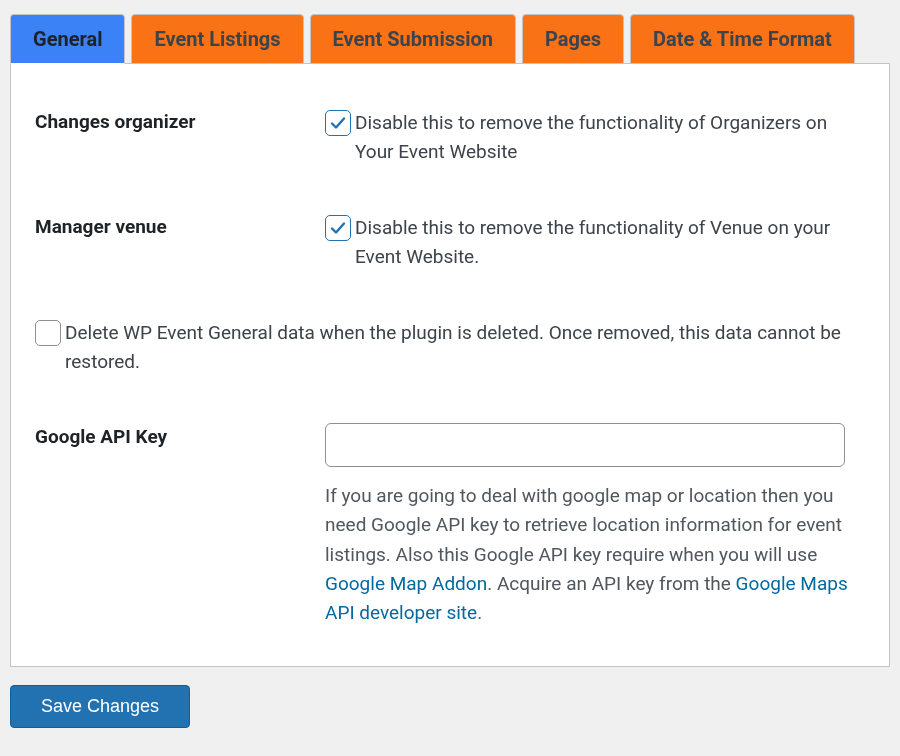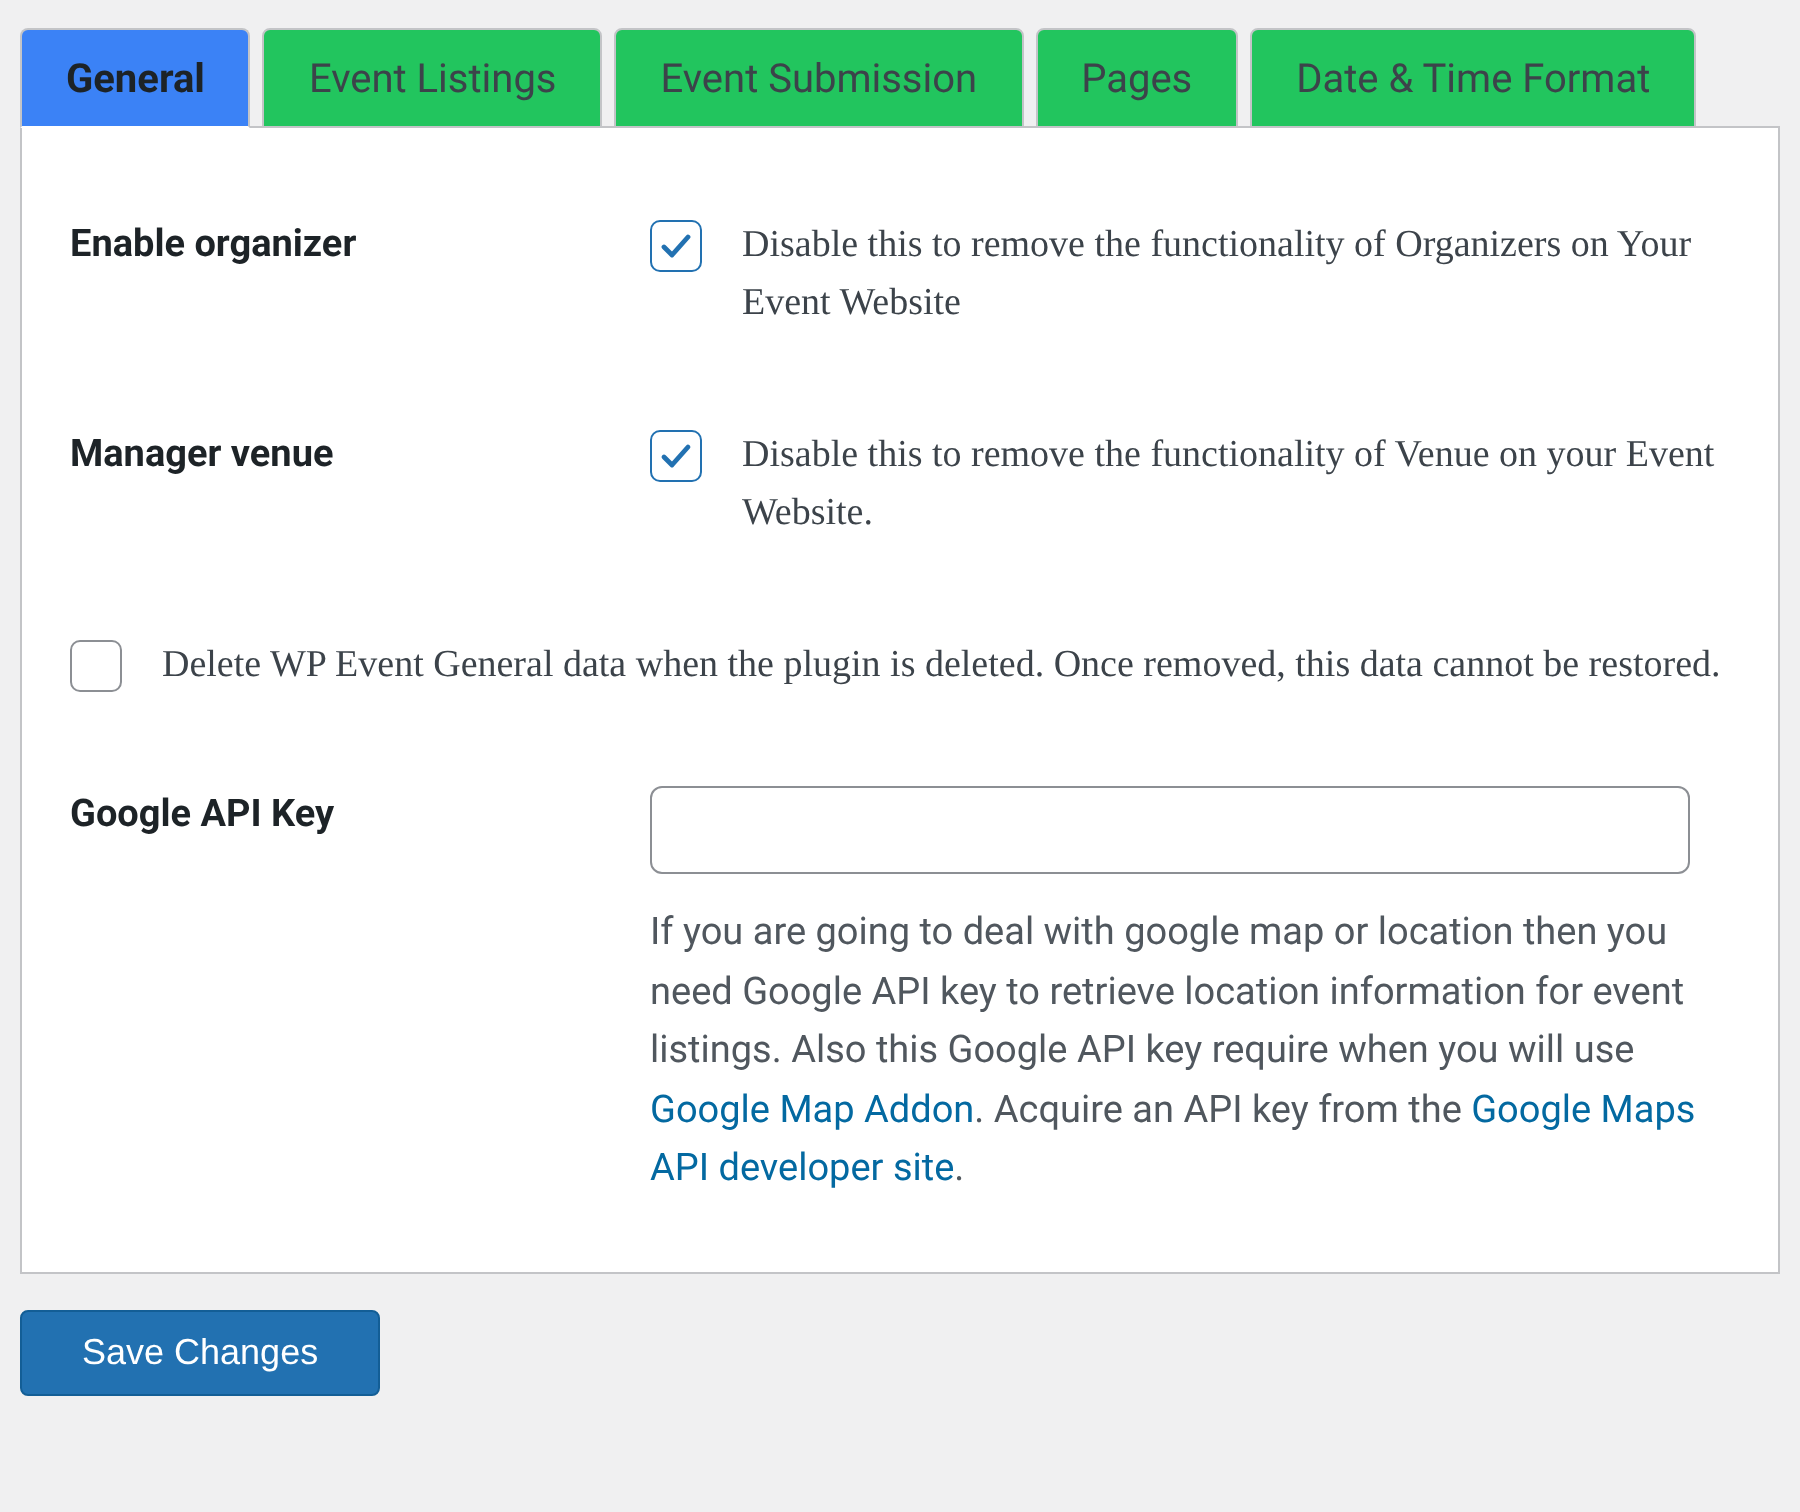--- a/index.html
+++ b/index.html
@@ -19,25 +19,25 @@
   
   .tabs {
     display: flex;
     align-items: flex-end;
     gap: 0;
     position: relative;
     z-index: 2;
   }
   .tab {
     border: 1px solid #c3c4c7;
-    background: #22c55e;
+    background: #f97316;
     color: #3c434a;
     padding: 12px 22px;
     font-size: 20px;
-    font-weight: 400;
+    font-weight: 700;
     border-top-left-radius: 4px;
     border-top-right-radius: 4px;
     margin-right: 6px;
     cursor: pointer;
     user-select: none;
     position: relative;
   }
   .tab.active {
     background: #3b82f6;
     color: #1d2327;
@@ -69,22 +69,21 @@
   }
   .form-field {
     flex: 1 1 auto;
     color: #3c434a;
     font-size: 19px;
     line-height: 1.55;
   }
   .check-line {
     display: flex;
     align-items: flex-start;
-    gap: 20px;
-    font-family: Liberation Serif, serif;
+    gap: 4px;
   }
   .check-text {
     flex: 1;
   }
   
   .chk {
     width: 24px;
     height: 24px;
     flex: 0 0 24px;
     border: 1.5px solid #8c8f94;
@@ -145,21 +144,21 @@
     <div class="tab active">General</div>
     <div class="tab">Event Listings</div>
     <div class="tab">Event Submission</div>
     <div class="tab">Pages</div>
     <div class="tab">Date &amp; Time Format</div>
   </div>
 
   <div class="panel">
 
     <div class="form-row">
-      <div class="form-label">Enable organizer</div>
+      <div class="form-label">Changes organizer</div>
       <div class="form-field">
         <div class="check-line">
           <span class="chk checked">
             <svg width="16" height="16" viewBox="0 0 16 16">
                 <path d="M2 8.5 L6 12.5 L14 3.5" stroke="#2271b1" stroke-width="2.4" fill="none" stroke-linecap="round" stroke-linejoin="round"></path>
               </svg>
           </span>
           <span class="check-text">Disable this to remove the functionality of Organizers on Your Event Website</span>
         </div>
       </div>

